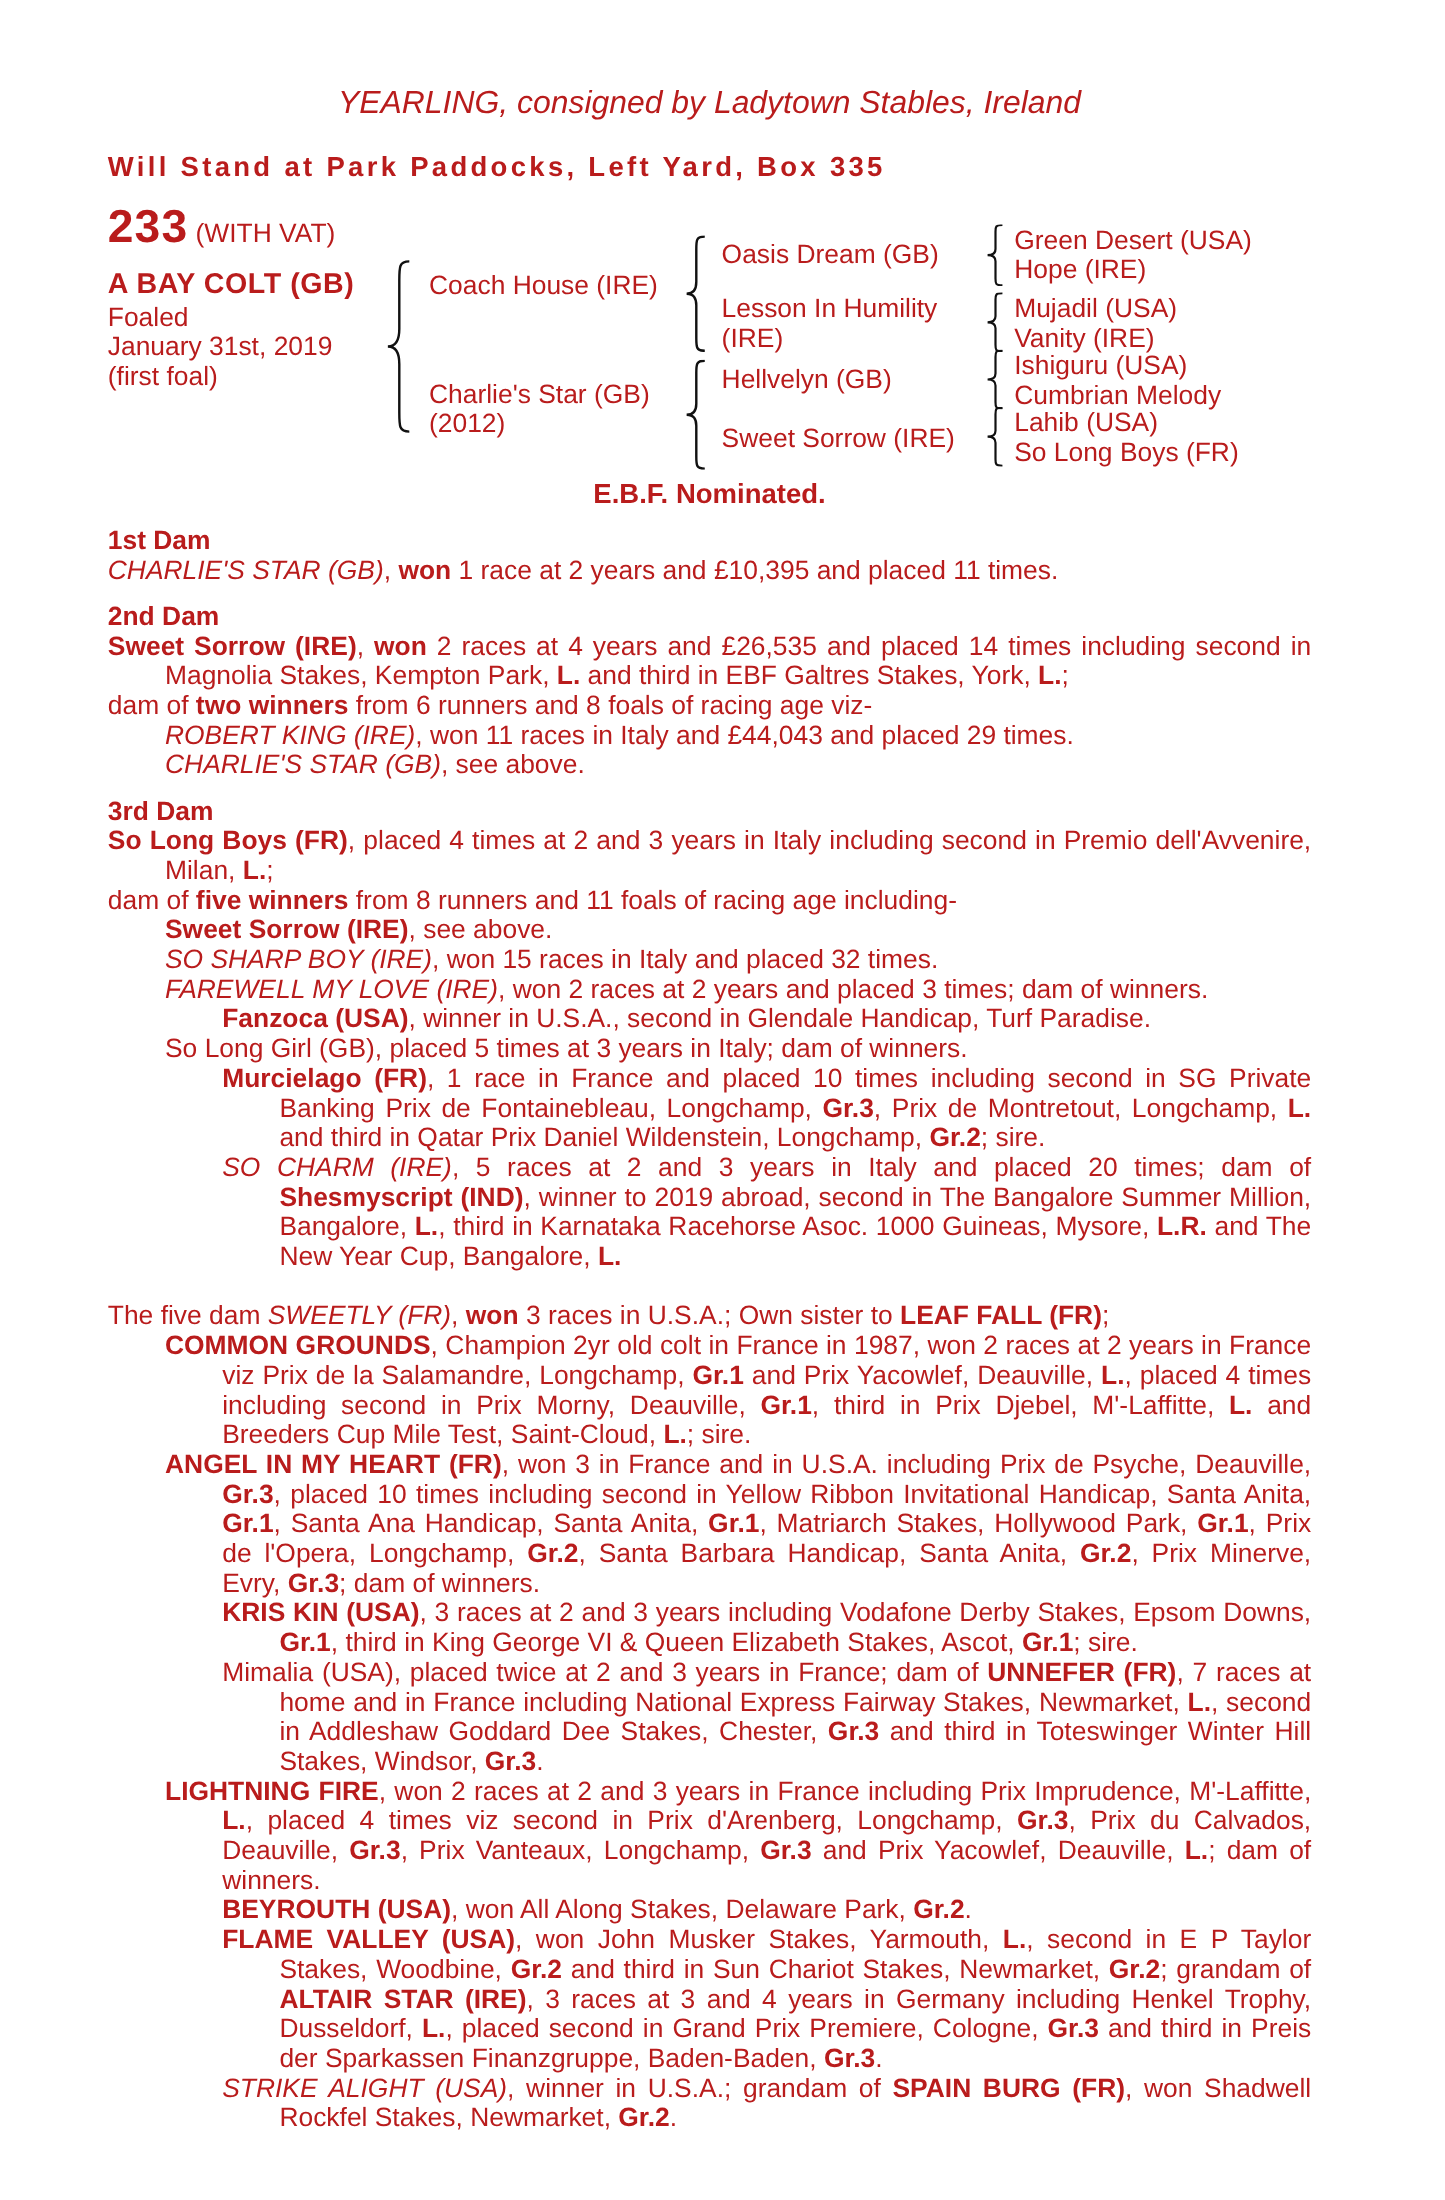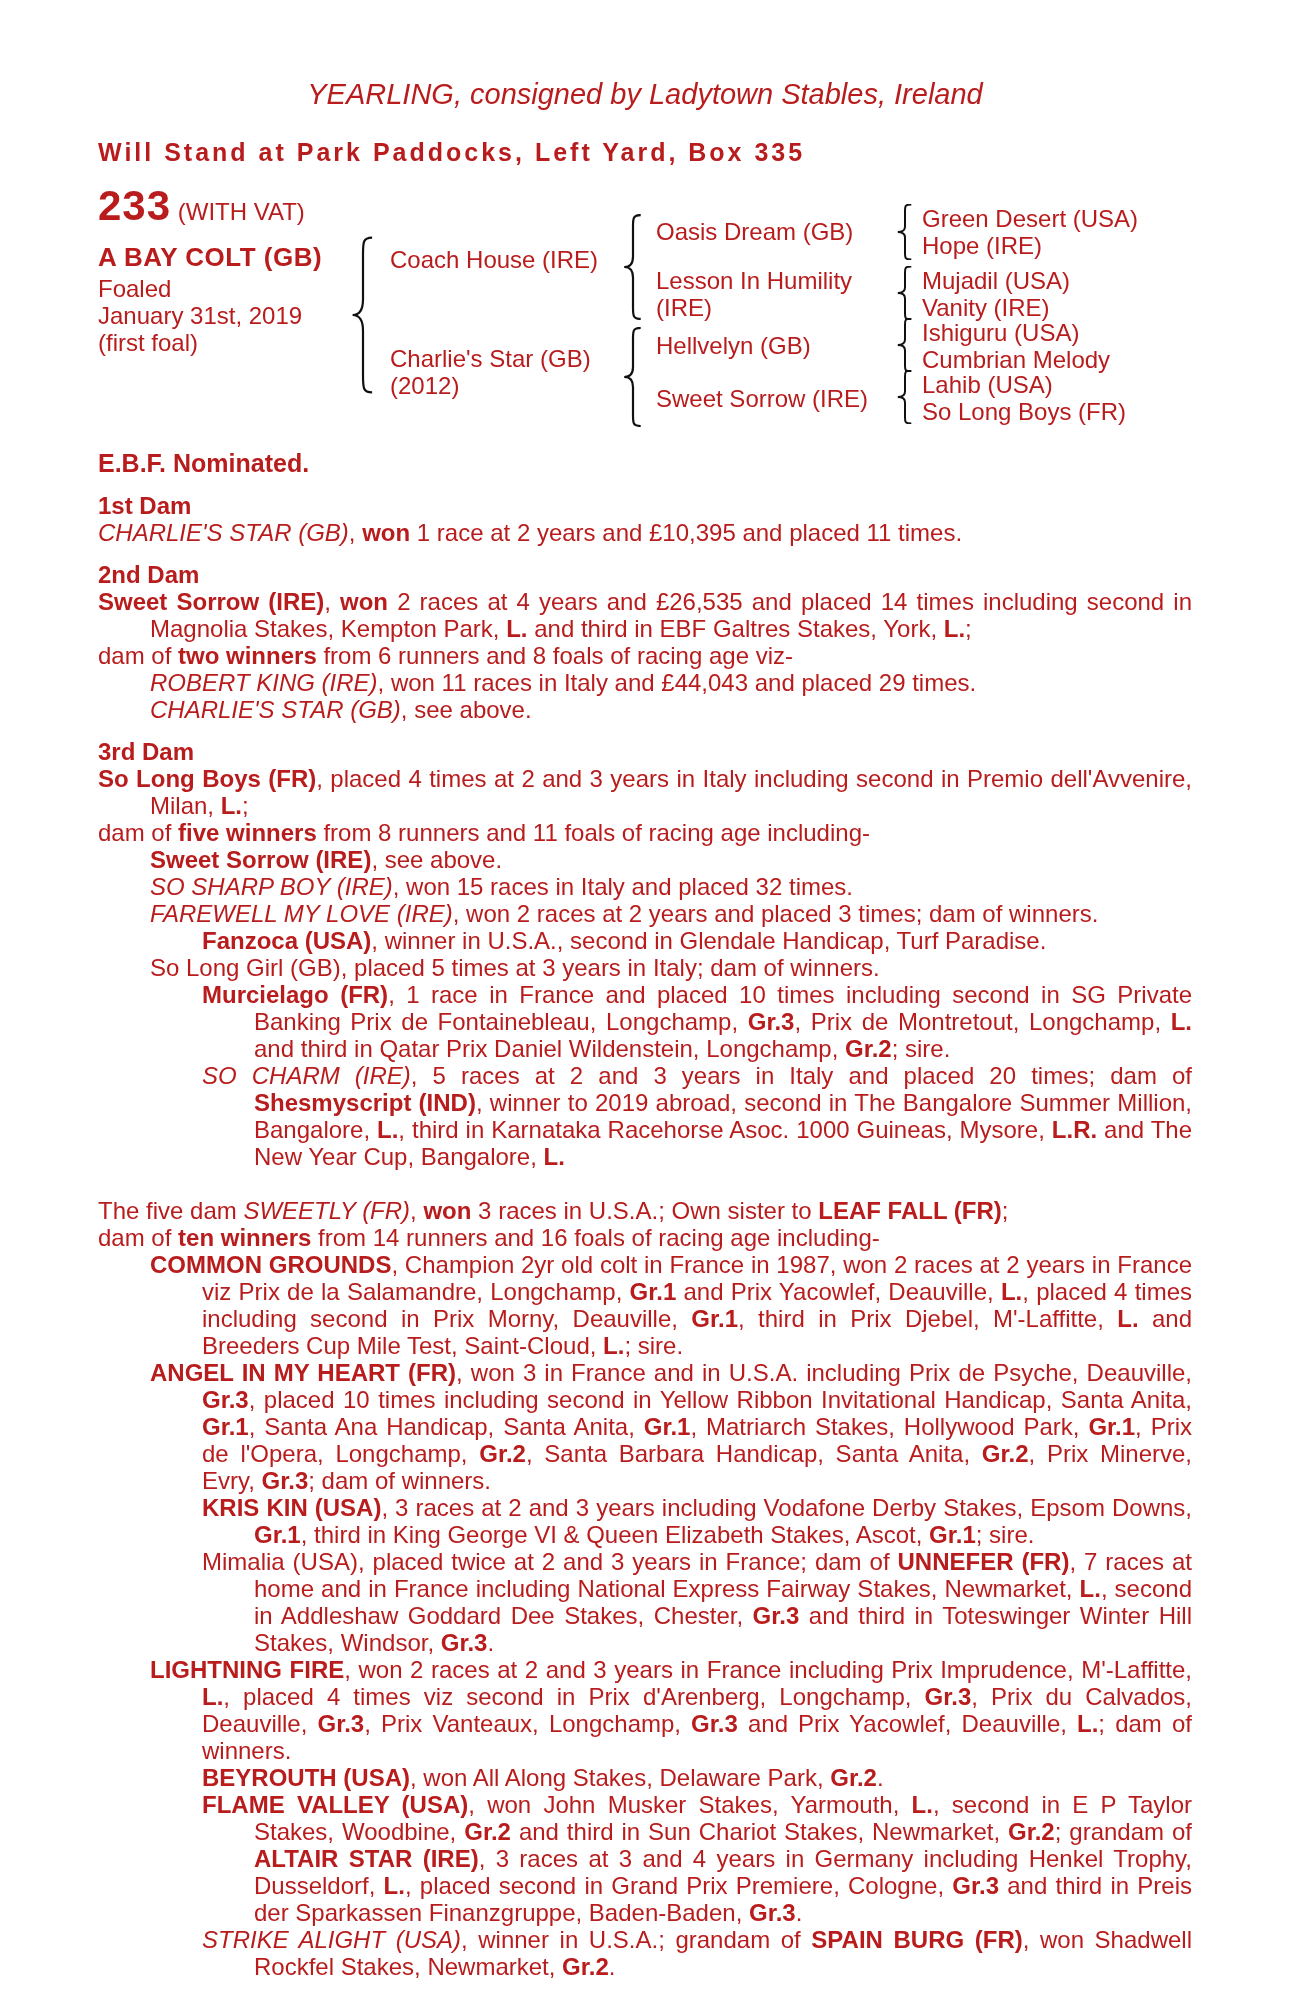--- a/index.html
+++ b/index.html
@@ -10,21 +10,21 @@
   .stand{margin-top:28px;font-weight:bold;font-size:25px;letter-spacing:3px;line-height:28px;}
   
   .ped{position:relative;height:250px;margin-top:14px;font-size:24px;line-height:27px;}
   .ped .abs{position:absolute;white-space:nowrap;}
   .lot-num{font-size:42px;font-weight:bold;letter-spacing:1px;}
   .lot-vat{font-size:24px;}
   .colt{font-size:26px;font-weight:bold;letter-spacing:0.5px;}
   .brace{position:absolute;}
   .pedcell span{display:block;}
   .wrapcell{white-space:normal !important;width:240px;}
-  .ebf{font-weight:bold;font-size:25px;margin-top:20px;line-height:27px;}
+  .ebf{text-align:center;font-weight:bold;font-size:25px;margin-top:6px;line-height:27px;}
   
   .sections{font-size:24px;line-height:27px;margin-top:14px;}
   .sec-heading{font-weight:bold;margin-top:15px;}
   .para{margin:0;text-align:justify;}
   .b{font-weight:bold;}
   .i{font-style:italic;}
   .big-gap{margin-top:27px;}
 </style>
 </head>
 <body>
@@ -120,21 +120,20 @@
           <p class="para" style="padding-left: 104px; text-indent: -52px;"><span class="b">Sweet Sorrow (IRE)</span><span>, see above.</span></p>
           <p class="para" style="padding-left: 104px; text-indent: -52px;"><span class="i">SO SHARP BOY (IRE)</span><span>, won 15 races in Italy and placed 32 times.</span></p>
           <p class="para" style="padding-left: 104px; text-indent: -52px;"><span class="i">FAREWELL MY LOVE (IRE)</span><span>, won 2 races at 2 years and placed 3 times; dam of winners.</span></p>
           <p class="para" style="padding-left: 156px; text-indent: -52px;"><span class="b">Fanzoca (USA)</span><span>, winner in U.S.A., second in Glendale Handicap, Turf Paradise.</span></p>
           <p class="para" style="padding-left: 104px; text-indent: -52px;"><span>So Long Girl (GB), placed 5 times at 3 years in Italy; dam of winners.</span></p>
           <p class="para" style="padding-left: 156px; text-indent: -52px;"><span class="b">Murcielago (FR)</span><span>, 1 race in France and placed 10 times including second in SG Private Banking Prix de Fontainebleau, Longchamp, </span><span class="b">Gr.3</span><span>, Prix de Montretout, Longchamp, </span><span class="b">L.</span><span> and third in Qatar Prix Daniel Wildenstein, Longchamp, </span><span class="b">Gr.2</span><span>; sire.</span></p>
           <p class="para" style="padding-left: 156px; text-indent: -52px;"><span class="i">SO CHARM (IRE)</span><span>, 5 races at 2 and 3 years in Italy and placed 20 times; dam of </span><span class="b">Shesmyscript (IND)</span><span>, winner to 2019 abroad, second in The Bangalore Summer Million, Bangalore, </span><span class="b">L.</span><span>, third in Karnataka Racehorse Asoc. 1000 Guineas, Mysore, </span><span class="b">L.R.</span><span> and The New Year Cup, Bangalore, </span><span class="b">L.</span></p>
         </div>
         <div class="big-gap">
           <p class="para" style="padding-left: 52px; text-indent: -52px;"><span>The five dam </span><span class="i">SWEETLY (FR)</span><span>, </span><span class="b">won</span><span> 3 races in U.S.A.; Own sister to </span><span class="b">LEAF FALL (FR)</span><span>;</span></p>
-          <p class="para" style="padding-left: 52px; text-indent: -52px;"><span>dam of </span><span class="b">ten winners</span><span> from 14 runners and 16 foals of racing age including-</span></p>
           <p class="para" style="padding-left: 104px; text-indent: -52px;"><span class="b">COMMON GROUNDS</span><span>, Champion 2yr old colt in France in 1987, won 2 races at 2 years in France viz Prix de la Salamandre, Longchamp, </span><span class="b">Gr.1</span><span> and Prix Yacowlef, Deauville, </span><span class="b">L.</span><span>, placed 4 times including second in Prix Morny, Deauville, </span><span class="b">Gr.1</span><span>, third in Prix Djebel, M'-Laffitte, </span><span class="b">L.</span><span> and Breeders Cup Mile Test, Saint-Cloud, </span><span class="b">L.</span><span>; sire.</span></p>
           <p class="para" style="padding-left: 104px; text-indent: -52px;"><span class="b">ANGEL IN MY HEART (FR)</span><span>, won 3 in France and in U.S.A. including Prix de Psyche, Deauville, </span><span class="b">Gr.3</span><span>, placed 10 times including second in Yellow Ribbon Invitational Handicap, Santa Anita, </span><span class="b">Gr.1</span><span>, Santa Ana Handicap, Santa Anita, </span><span class="b">Gr.1</span><span>, Matriarch Stakes, Hollywood Park, </span><span class="b">Gr.1</span><span>, Prix de l'Opera, Longchamp, </span><span class="b">Gr.2</span><span>, Santa Barbara Handicap, Santa Anita, </span><span class="b">Gr.2</span><span>, Prix Minerve, Evry, </span><span class="b">Gr.3</span><span>; dam of winners.</span></p>
           <p class="para" style="padding-left: 156px; text-indent: -52px;"><span class="b">KRIS KIN (USA)</span><span>, 3 races at 2 and 3 years including Vodafone Derby Stakes, Epsom Downs, </span><span class="b">Gr.1</span><span>, third in King George VI &amp; Queen Elizabeth Stakes, Ascot, </span><span class="b">Gr.1</span><span>; sire.</span></p>
           <p class="para" style="padding-left: 156px; text-indent: -52px;"><span>Mimalia (USA), placed twice at 2 and 3 years in France; dam of </span><span class="b">UNNEFER (FR)</span><span>, 7 races at home and in France including National Express Fairway Stakes, Newmarket, </span><span class="b">L.</span><span>, second in Addleshaw Goddard Dee Stakes, Chester, </span><span class="b">Gr.3</span><span> and third in Toteswinger Winter Hill Stakes, Windsor, </span><span class="b">Gr.3</span><span>.</span></p>
           <p class="para" style="padding-left: 104px; text-indent: -52px;"><span class="b">LIGHTNING FIRE</span><span>, won 2 races at 2 and 3 years in France including Prix Imprudence, M'-Laffitte, </span><span class="b">L.</span><span>, placed 4 times viz second in Prix d'Arenberg, Longchamp, </span><span class="b">Gr.3</span><span>, Prix du Calvados, Deauville, </span><span class="b">Gr.3</span><span>, Prix Vanteaux, Longchamp, </span><span class="b">Gr.3</span><span> and Prix Yacowlef, Deauville, </span><span class="b">L.</span><span>; dam of winners.</span></p>
           <p class="para" style="padding-left: 156px; text-indent: -52px;"><span class="b">BEYROUTH (USA)</span><span>, won All Along Stakes, Delaware Park, </span><span class="b">Gr.2</span><span>.</span></p>
           <p class="para" style="padding-left: 156px; text-indent: -52px;"><span class="b">FLAME VALLEY (USA)</span><span>, won John Musker Stakes, Yarmouth, </span><span class="b">L.</span><span>, second in E P Taylor Stakes, Woodbine, </span><span class="b">Gr.2</span><span> and third in Sun Chariot Stakes, Newmarket, </span><span class="b">Gr.2</span><span>; grandam of </span><span class="b">ALTAIR STAR (IRE)</span><span>, 3 races at 3 and 4 years in Germany including Henkel Trophy, Dusseldorf, </span><span class="b">L.</span><span>, placed second in Grand Prix Premiere, Cologne, </span><span class="b">Gr.3</span><span> and third in Preis der Sparkassen Finanzgruppe, Baden-Baden, </span><span class="b">Gr.3</span><span>.</span></p>
           <p class="para" style="padding-left: 156px; text-indent: -52px;"><span class="i">STRIKE ALIGHT (USA)</span><span>, winner in U.S.A.; grandam of </span><span class="b">SPAIN BURG (FR)</span><span>, won Shadwell Rockfel Stakes, Newmarket, </span><span class="b">Gr.2</span><span>.</span></p>
         </div>
       </div>

